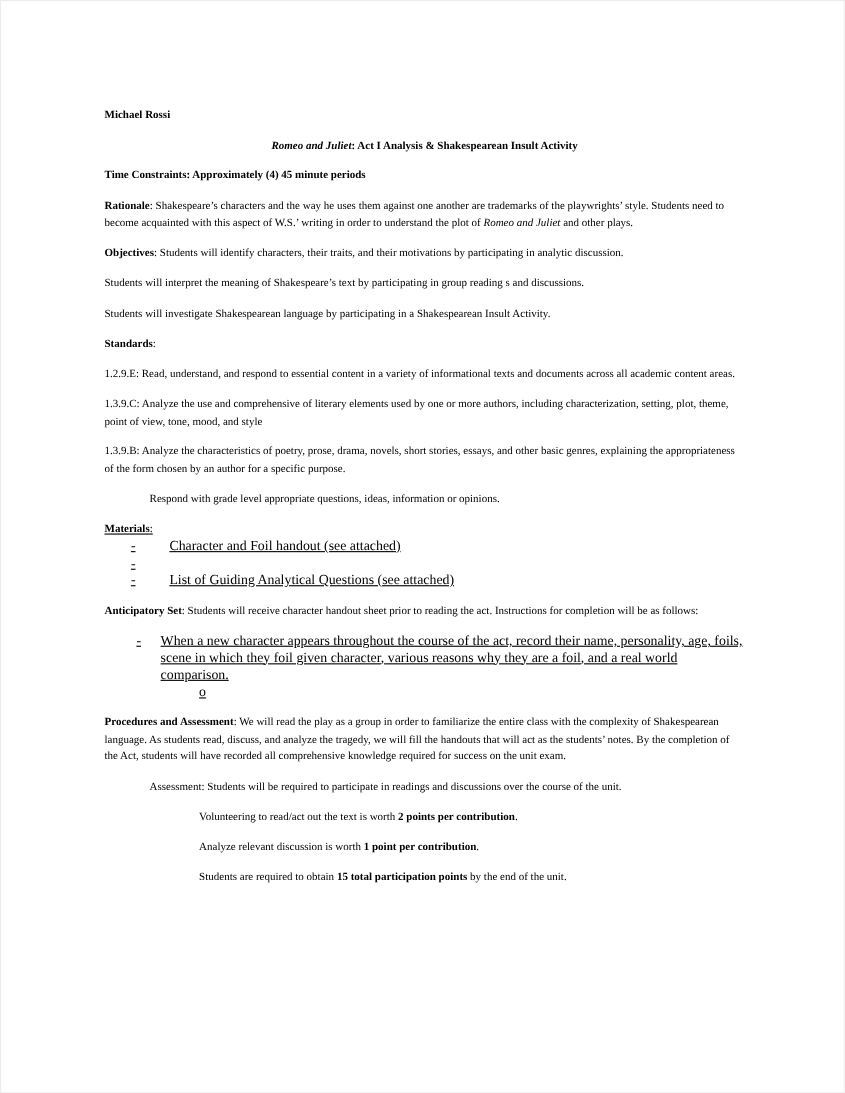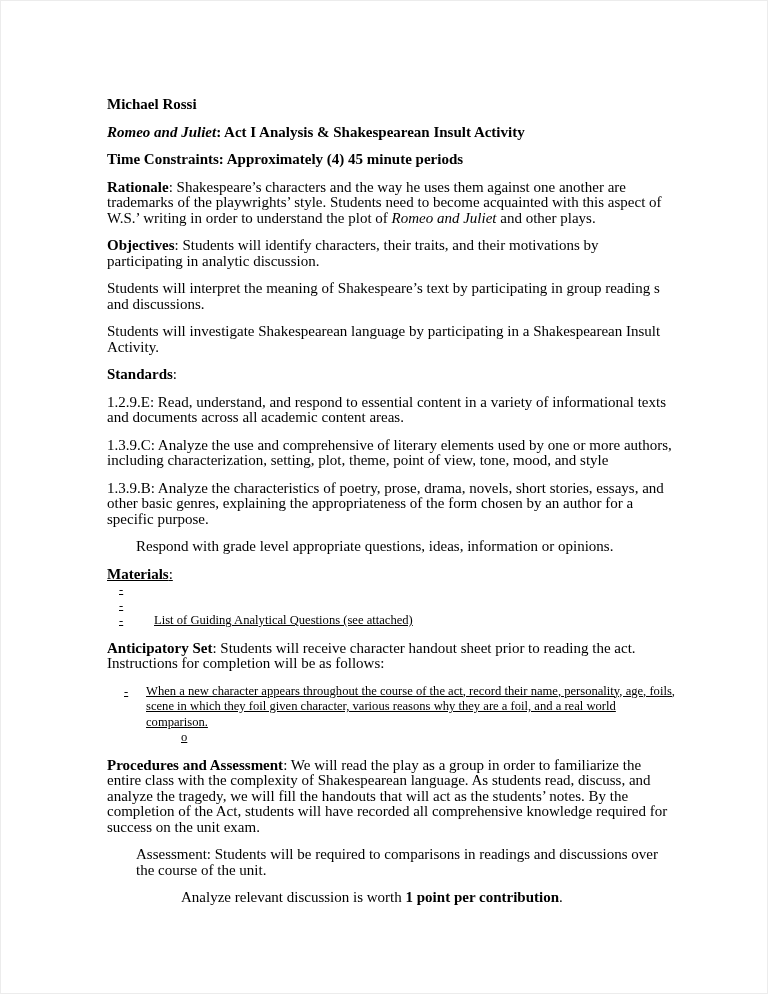--- a/index.html
+++ b/index.html
@@ -13,26 +13,26 @@
   }
   .page {
     width: 768px;
     height: 994px;
     background: #ffffff;
     border: 1px solid #ececec;
     padding: 96px 90px 40px 90px;
     overflow: hidden;
   }
   .p {
-    font-size: 15px;
+    font-size: 10px;
     line-height: 15.5px;
-    margin: 0 0 12px 16px;
+    margin: 0 0 12px 4px;
   }
   .tight { margin-bottom: 0; }
-  .center { }
+  .center { text-align: center; }
   .bold { font-weight: bold; }
   .ind-1 { margin-left: 45px; }
   .ind-2 { margin-left: 90px; }
   .block { margin-bottom: 12px; text-decoration: underline; }
   .li {
     display: flex;
     font-size: 12.6px;
     line-height: 15.5px;
   }
   .li .bullet { flex: 0 0 auto; }
@@ -68,20 +68,21 @@
 
   <p class="p">1.3.9.B: Analyze the characteristics of poetry, prose, drama, novels, short stories, essays, and other basic genres, explaining the appropriateness of the form chosen by an author for a specific purpose.</p>
 
 
   <p class="p ind-1">Respond with grade level appropriate questions, ideas, information or opinions.</p>
 
   <div class="block">
     <p class="p tight"><b>Materials</b><span>:</span></p>
     <div class="li mat">
         <span class="bullet">-</span>
+        <span class="li-text">Character and Foil handout (see attached)</span>
       </div>
     <div class="li mat">
         <span class="bullet">-</span>
       </div>
     <div class="li mat">
         <span class="bullet">-</span>
         <span class="li-text">List of Guiding Analytical Questions (see attached)</span>
       </div>
   </div>
 
@@ -92,19 +93,21 @@
         <span class="bullet">-</span>
         <span class="li-text">When a new character appears throughout the course of the act, record their name, personality, age, foils, scene in which they foil given character, various reasons why they are a foil, and a real world comparison.</span>
       </div>
     <div class="li sub">
         <span class="bullet">o</span>
       </div>
   </div>
 
   <p class="p"><b>Procedures and Assessment</b><span>: We will read the play as a group in order to familiarize the entire class with the complexity of Shakespearean language. As students read, discuss, and analyze the tragedy, we will fill the handouts that will act as the students’ notes. By the completion of the Act, students will have recorded all comprehensive knowledge required for success on the unit exam.</span></p>
 
-  <p class="p ind-1">Assessment: Students will be required to comparisons in readings and discussions over the course of the unit.</p>
+  <p class="p ind-1">Assessment: Students will be required to participate in readings and discussions over the course of the unit.</p>
 
+  <p class="p ind-2"><span>Volunteering to read/act out the text is worth </span><b>2 points per contribution</b><span>.</span></p>
 
   <p class="p ind-2"><span>Analyze relevant discussion is worth </span><b>1 point per contribution</b><span>.</span></p>
 
+  <p class="p ind-2"><span>Students are required to obtain </span><b>15 total participation points</b><span> by the end of the unit.</span></p>
 
 </div>
 
 </body></html>

